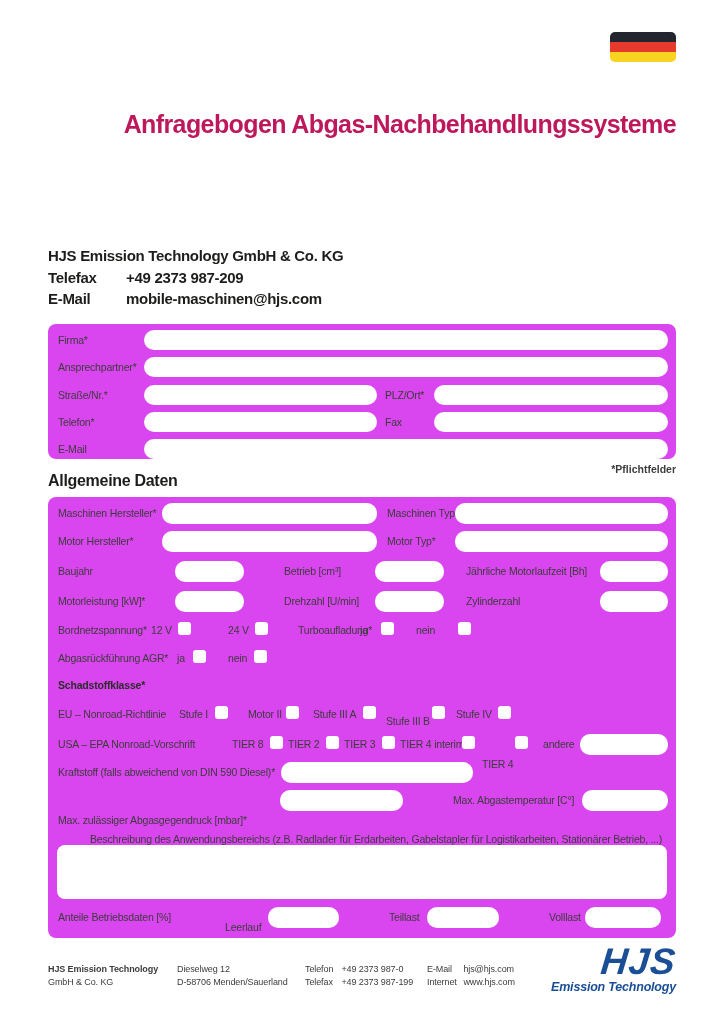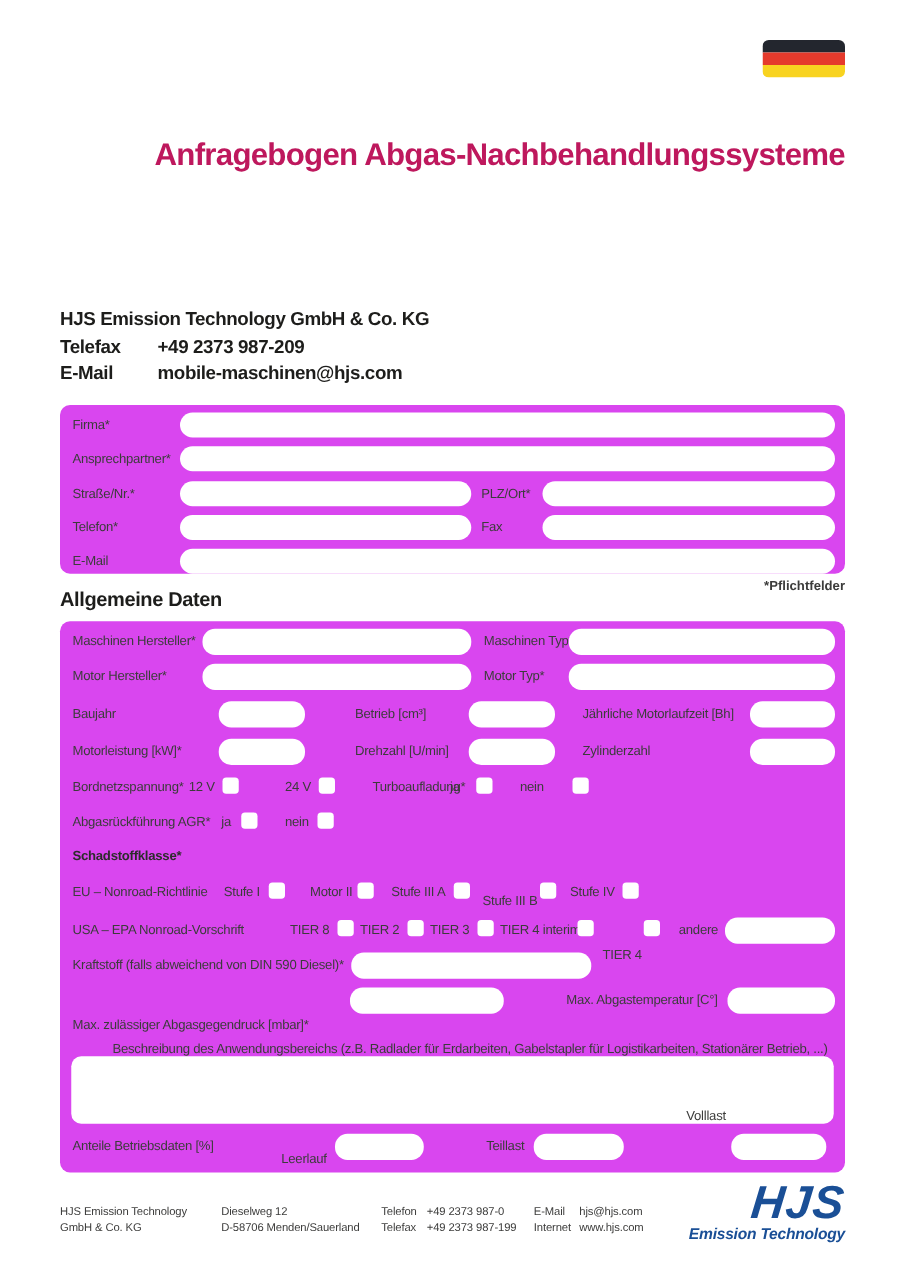--- a/index.html
+++ b/index.html
@@ -28,21 +28,21 @@
          font-family:"Liberation Sans", sans-serif; font-size:11px; color:#333; padding:0 8px; }
   .contact .inp { height:20px; }
   .cb { position:absolute; width:13px; height:13px; background:#ffffff; border-radius:3px; }
   .ta { position:absolute; background:#ffffff; border:none; border-radius:8px; resize:none; outline:none;
         font-family:"Liberation Sans", sans-serif; font-size:11px; color:#333; padding:6px 8px; }
 
   .pflicht { position:absolute; right:48px; top:463px; font-size:10.5px; font-weight:bold; color:#3c3c3b; }
   .h2 { position:absolute; left:48px; top:472px; font-size:16px; font-weight:bold; color:#1d1d1b; letter-spacing:-0.3px; }
 
   .fcol { position:absolute; top:963px; font-size:9px; color:#3c3c3b; line-height:13px; letter-spacing:-0.1px; white-space:nowrap; }
-  .fcol .fb { font-weight:normal; }
+  .fcol .fb { font-weight:bold; }
   .pair .pl { display:inline-block; width:34px; }
   .logo { position:absolute; right:48px; top:944px; width:140px; text-align:left; color:#1a4f96; }
   .logo .big { font-size:37px; font-weight:bold; font-style:italic; letter-spacing:1px; line-height:36px; transform:skewX(-6deg); display:block; text-align:right; }
   .logo .sub { font-size:12.5px; font-weight:bold; font-style:italic; display:block; text-align:right; margin-top:0px; letter-spacing:-0.2px; }
 </style>
 </head>
 <body>
 
 <div class="page">
 
@@ -164,21 +164,21 @@
     <input class="inp" style="left: 534px; top: 293px; width: 86px;">
 
     <span class="lbl" style="left:10px; top:336px;margin-left:32px;">Beschreibung des Anwendungsbereichs (z.B. Radlader für Erdarbeiten, Gabelstapler für Logistikarbeiten, Stationärer Betrieb, ...)</span>
     <textarea class="ta" style="left: 9px; top: 348px; width: 610px; height: 54px;"></textarea>
 
     <span class="lbl" style="left:10px; top:414px;">Anteile Betriebsdaten [%]</span>
     <span class="lbl" style="left:177px; top:424px;">Leerlauf</span>
     <input class="inp" style="left: 220px; top: 410px; width: 71px;">
     <span class="lbl" style="left:341px; top:414px;">Teillast</span>
     <input class="inp" style="left: 379px; top: 410px; width: 72px;">
-    <span class="lbl" style="left:501px; top:390px;text-align:right;">Volllast</span>
+    <span class="lbl" style="left:501px; top:414px;text-align:right;">Volllast</span>
     <input class="inp" style="left: 537px; top: 410px; width: 76px;">
   </div>
 
   <div class="fcol" style="left:48px;">
     <div class="fb">HJS Emission Technology</div>
     <div>GmbH &amp; Co. KG</div>
   </div>
   <div class="fcol" style="left:177px;">
     <div>Dieselweg 12</div>
     <div>D-58706 Menden/Sauerland</div>

